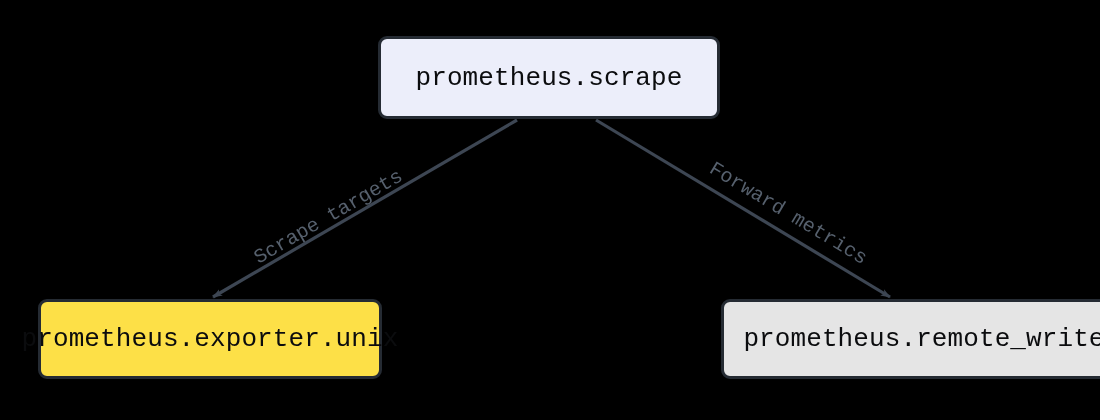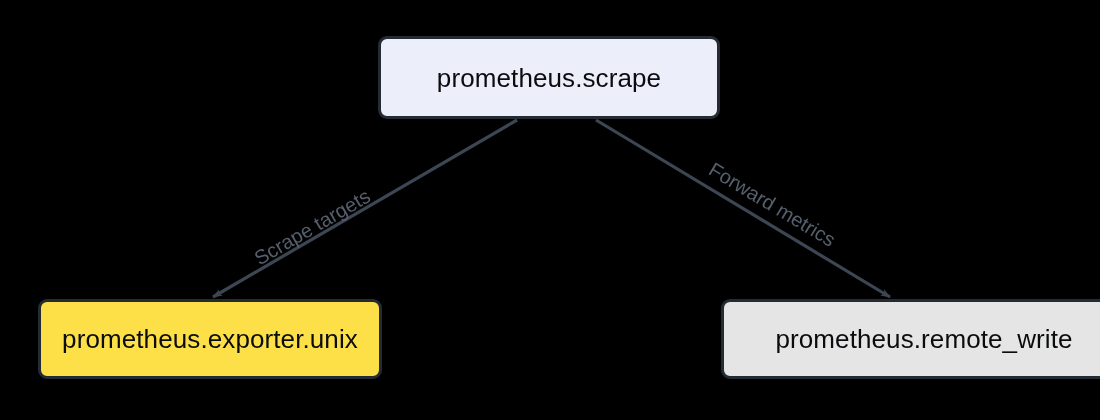--- a/index.html
+++ b/index.html
@@ -6,21 +6,21 @@
     margin: 0;
     padding: 0;
     background: #000000;
   }
   #canvas {
     position: relative;
     width: 1100px;
     height: 420px;
     background: #000000;
     overflow: hidden;
-    font-family: Liberation Sans, sans-serif;
+    font-family: Liberation Mono, monospace;
   }
   #edge-layer {
     position: absolute;
     left: 0;
     top: 0;
     width: 1100px;
     height: 420px;
   }
   .node {
     position: absolute;

